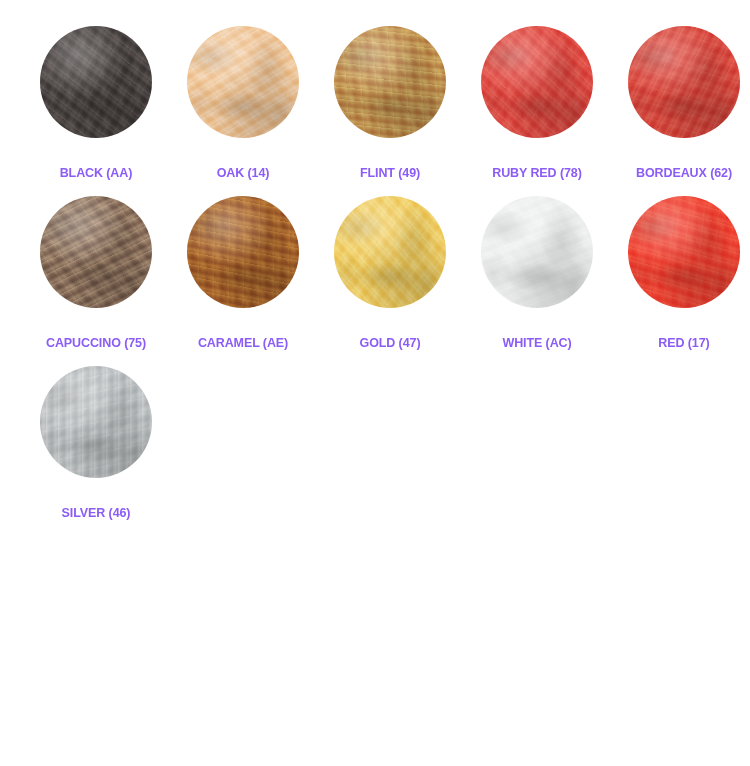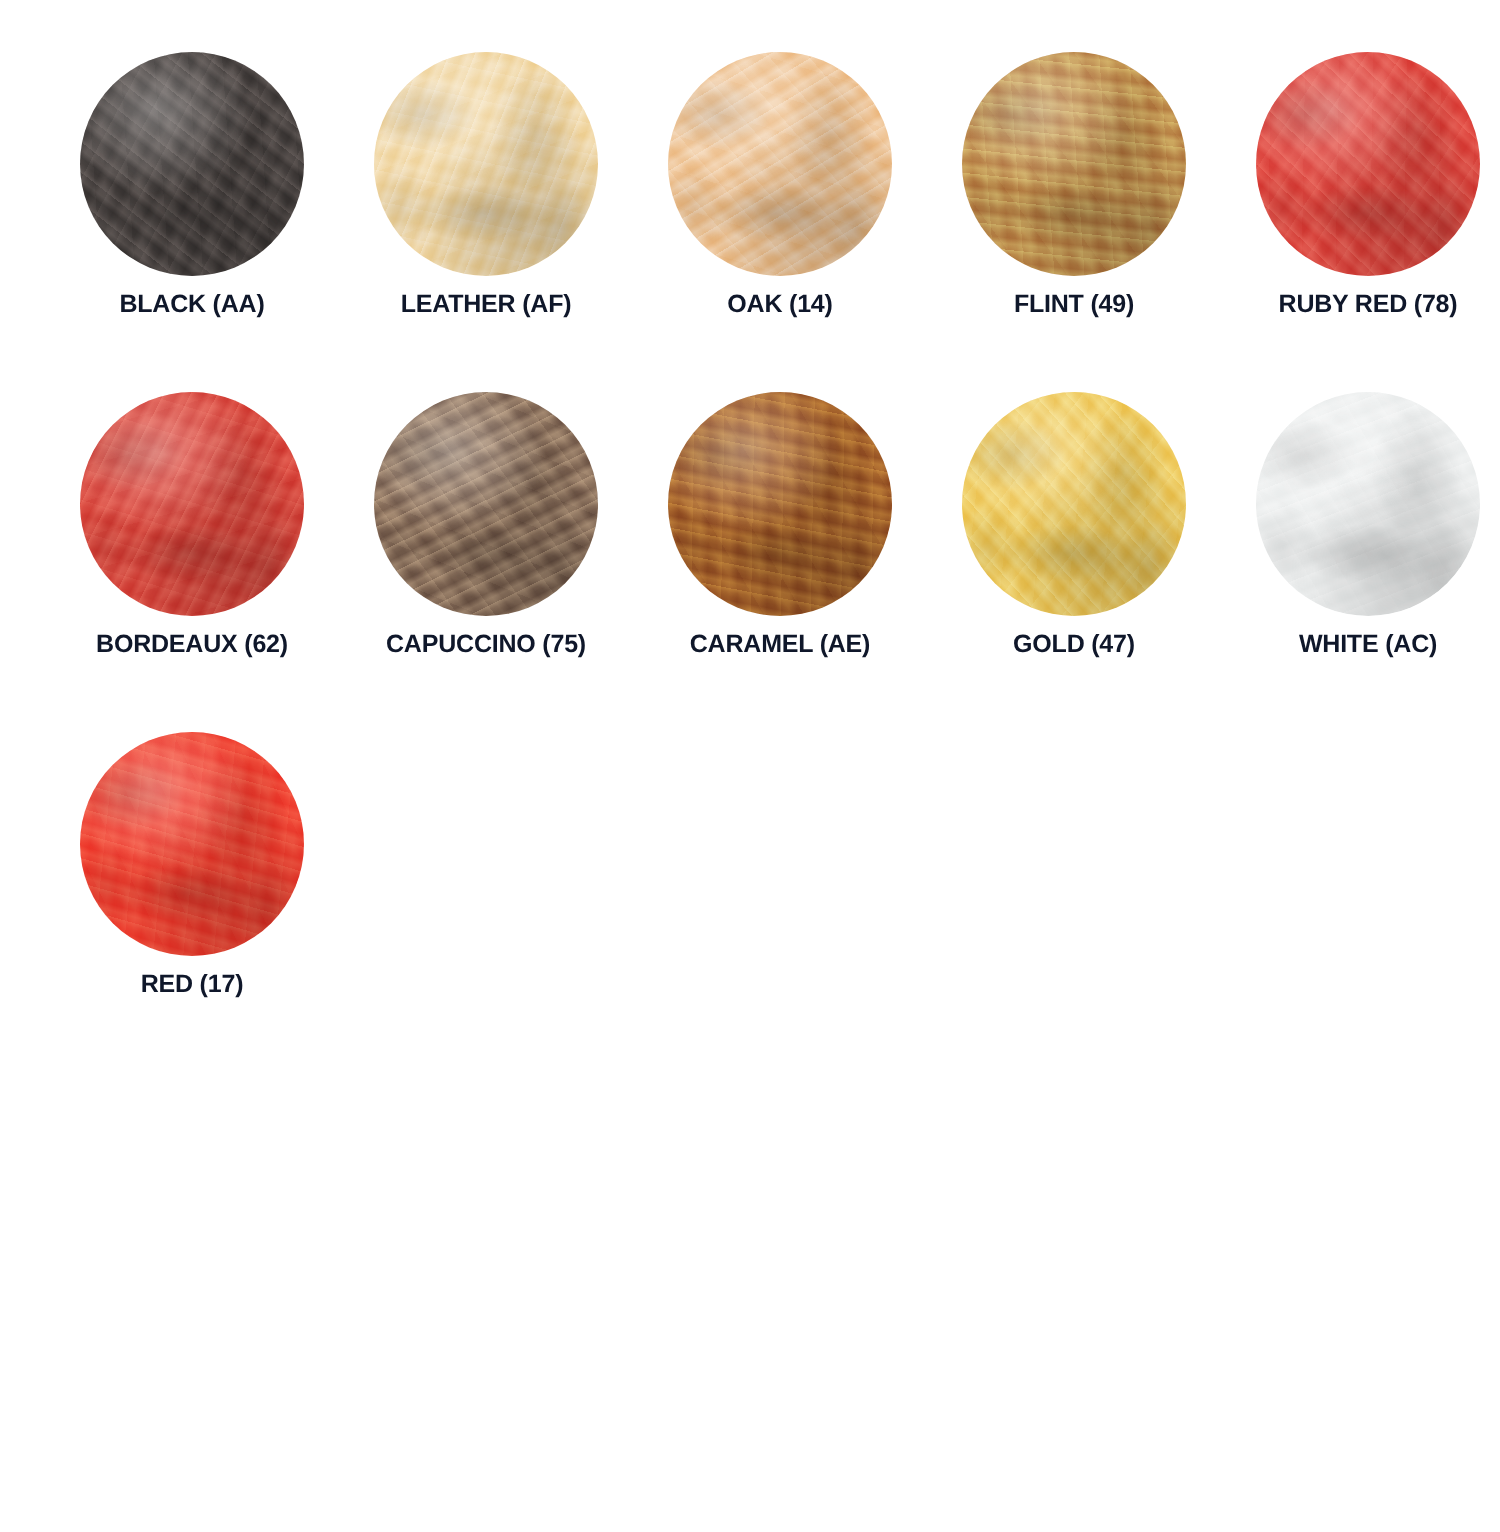--- a/index.html
+++ b/index.html
@@ -108,25 +108,25 @@
     position: absolute;
     inset: 0;
     border-radius: 50%;
     background:
       radial-gradient(ellipse 70% 60% at 34% 26%, rgba(255,255,255,0.30), rgba(255,255,255,0) 62%),
       radial-gradient(ellipse 80% 80% at 68% 82%, rgba(0,0,0,0.16), rgba(0,0,0,0) 66%);
     pointer-events: none;
   }
 
   .swatch-label {
-    margin-top: 7px;
+    margin-top: 28px;
     font-size: 12.5px;
     font-weight: 700;
     letter-spacing: -0.1px;
-    color: #0f172a;
+    color: #8b5cf6;
     text-align: center;
     line-height: 15px;
     text-transform: uppercase;
     width: 140px;
     white-space: pre-line;
   }
 </style>
 </head>
 <body>
 
@@ -137,30 +137,20 @@
           <div class="swatch-disc" style="background-color: rgb(74, 68, 66);">
             <div class="grain" style="transform: rotate(0deg);"></div>
             <div class="grain2"></div>
             <div class="sheen"></div>
           </div>
         </div>
         <div class="swatch-label">BLACK (AA)</div>
       </div>
       <div class="swatch-cell">
         <div class="swatch-disc-wrap">
-          <div class="swatch-disc" style="background-color: rgb(242, 217, 168);">
-            <div class="grain" style="transform: rotate(74deg);"></div>
-            <div class="grain2"></div>
-            <div class="sheen"></div>
-          </div>
-        </div>
-        <div class="swatch-label">LEATHER (AF)</div>
-      </div>
-      <div class="swatch-cell">
-        <div class="swatch-disc-wrap">
           <div class="swatch-disc" style="background-color: rgb(240, 198, 152);">
             <div class="grain" style="transform: rotate(111deg);"></div>
             <div class="grain2"></div>
             <div class="sheen"></div>
           </div>
         </div>
         <div class="swatch-label">OAK (14)</div>
       </div>
       <div class="swatch-cell">
         <div class="swatch-disc-wrap">
@@ -235,14 +225,24 @@
       <div class="swatch-cell">
         <div class="swatch-disc-wrap">
           <div class="swatch-disc" style="background-color: rgb(240, 68, 52);">
             <div class="grain" style="transform: rotate(158deg);"></div>
             <div class="grain2"></div>
             <div class="sheen"></div>
           </div>
         </div>
         <div class="swatch-label">RED (17)</div>
       </div>
+      <div class="swatch-cell">
+        <div class="swatch-disc-wrap">
+          <div class="swatch-disc" style="background-color: rgb(188, 192, 194);">
+            <div class="grain" style="transform: rotate(52deg);"></div>
+            <div class="grain2"></div>
+            <div class="sheen"></div>
+          </div>
+        </div>
+        <div class="swatch-label">SILVER (46)</div>
+      </div>
     </div>
 </div>
 
 </body></html>

